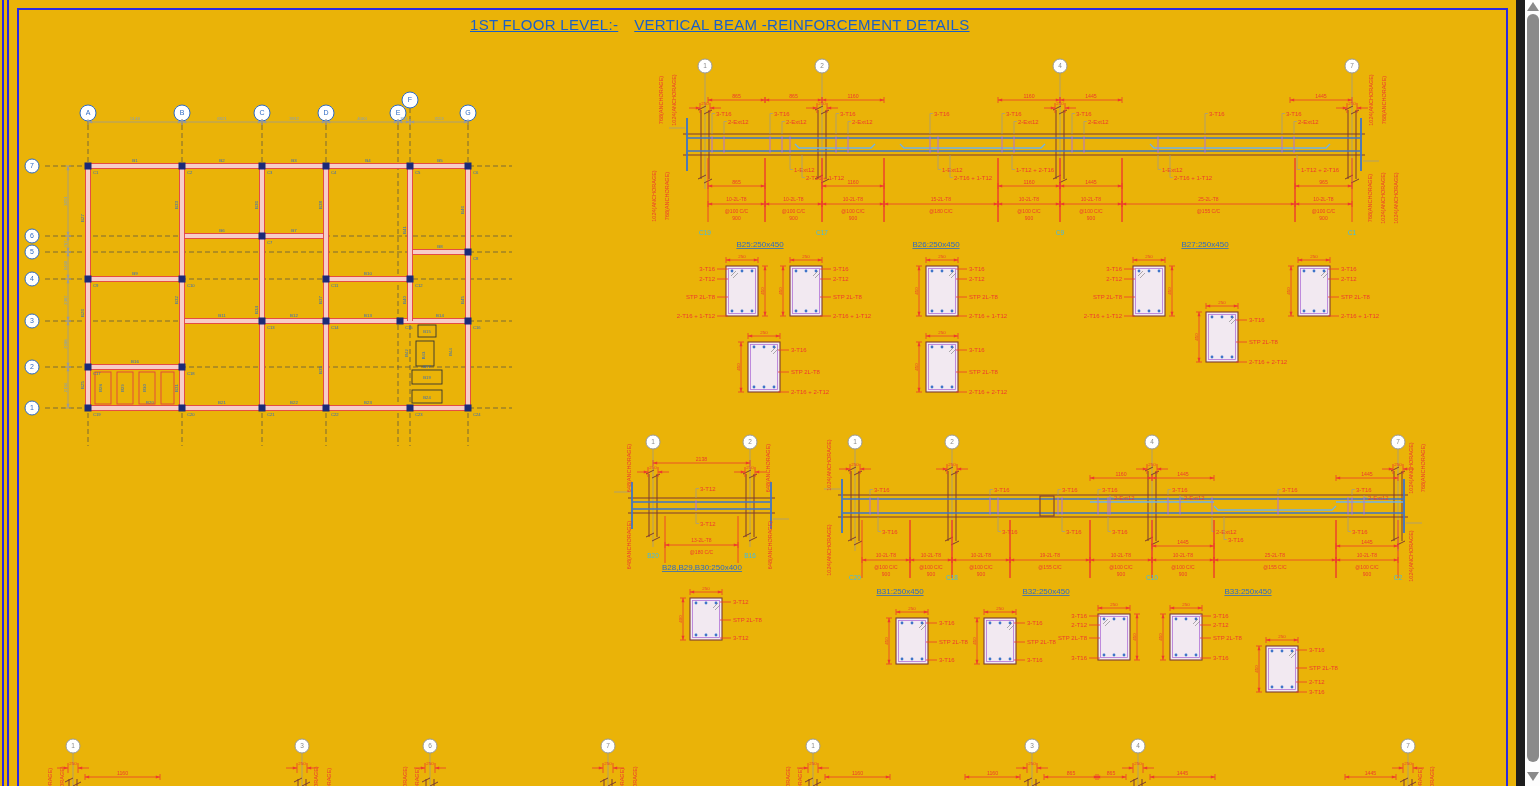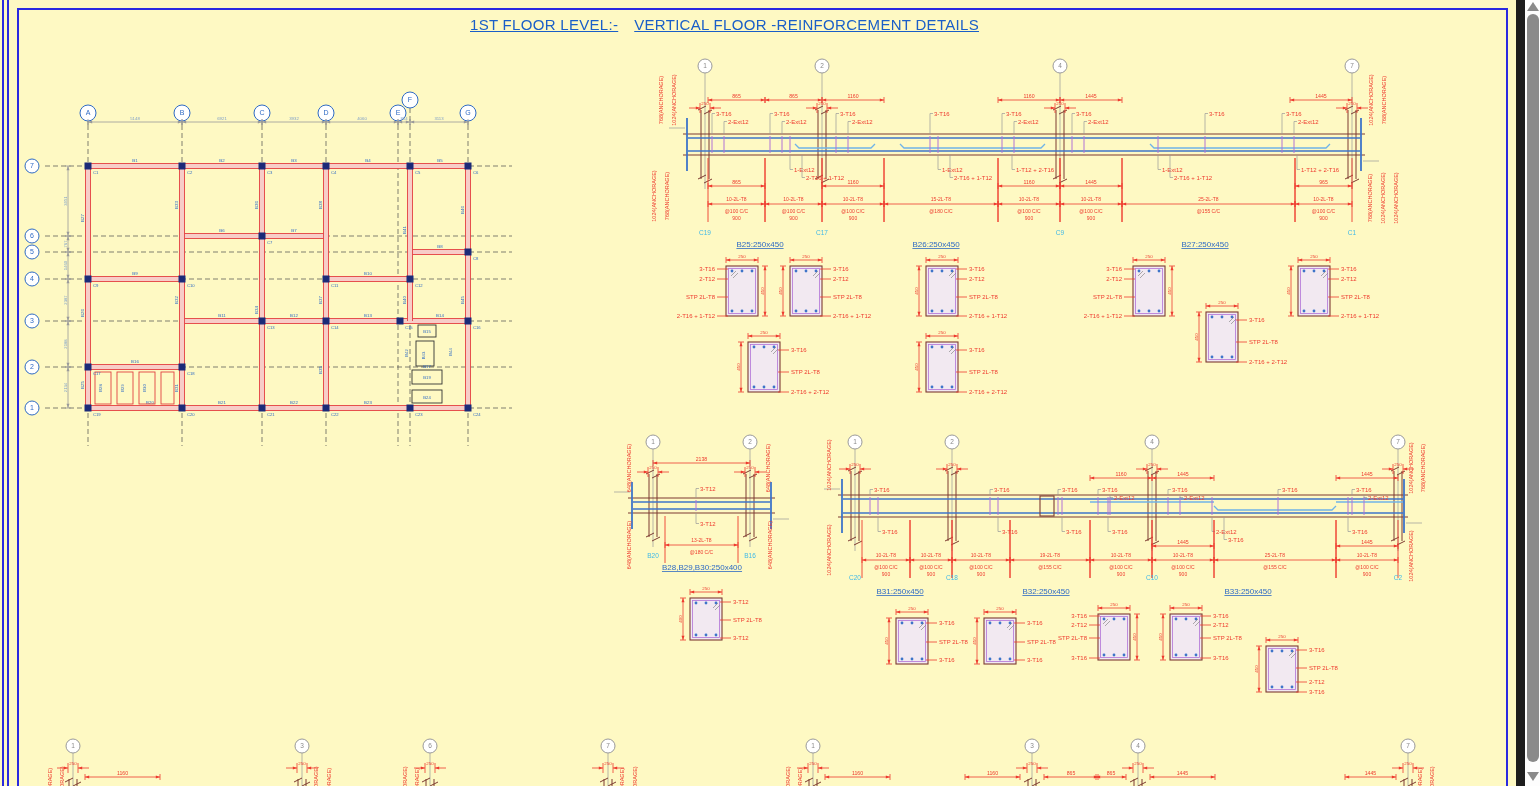--- a/index.html
+++ b/index.html
@@ -1,17 +1,17 @@
 <!DOCTYPE html>
 <html><head>
 <meta charset="utf-8">
 <style>
   html,body{margin:0;padding:0;background:#fff;width:1540px;height:786px;overflow:hidden;
     font-family:"Liberation Sans",sans-serif;}
-  #page{position:absolute;inset:0;width:1540px;height:786px;background:#fef9c3;text-decoration:underline;}
+  #page{position:absolute;inset:0;width:1540px;height:786px;background:#eab308;text-decoration:underline;}
   .sheetline{position:absolute;top:0;height:786px;width:2px;background:#2a2ae0;}
   #frame{position:absolute;left:17px;top:8px;width:1487px;height:900px;border:2px solid #2a2ae0;}
   #titlebar{position:absolute;left:470px;top:16px;display:flex;gap:16px;z-index:5;}
   #titlebar span{color:#1a5fc8;font-size:15px;letter-spacing:.3px;text-decoration:underline;white-space:nowrap;}
   #cad{position:absolute;left:0;top:0;}
   #cad text{font-family:"Liberation Sans",sans-serif;}
   #scroll-edge{position:absolute;left:1516px;top:0;width:9px;height:786px;background:#1d1d1d;}
   #scroll-track{position:absolute;left:1525px;top:0;width:15px;height:786px;background:#fdfdfd;}
   #scroll-thumb{position:absolute;left:1527px;top:14px;width:12px;height:748px;background:#8a8a8a;border-radius:6px;}
   .sarrow{position:absolute;left:1527px;width:0;height:0;border-left:6px solid transparent;border-right:6px solid transparent;}
@@ -21,21 +21,21 @@
 </head>
 <body>
 
 <div id="page">
   <div class="sheetline" style="left:2px"></div>
   <div class="sheetline" style="left:7px"></div>
   <div id="frame"></div>
 
   <div id="titlebar">
     <span>1ST FLOOR LEVEL:-</span>
-    <span>VERTICAL FLOOR -REINFORCEMENT DETAILS</span>
+    <span>VERTICAL BEAM -REINFORCEMENT DETAILS</span>
   </div>
 
   <svg id="cad" width="1540" height="786" viewBox="0 0 1540 786">
       <g>
         <line x1="88" y1="125" x2="88" y2="446" stroke="#4a4a4a" stroke-width="0.7" stroke-dasharray="5,3"></line>
         <line x1="88" y1="121" x2="88" y2="125" stroke="#4a4a4a" stroke-width="0.7" stroke-dasharray="5,3"></line>
         <line x1="182" y1="125" x2="182" y2="446" stroke="#4a4a4a" stroke-width="0.7" stroke-dasharray="5,3"></line>
         <line x1="182" y1="121" x2="182" y2="125" stroke="#4a4a4a" stroke-width="0.7" stroke-dasharray="5,3"></line>
         <line x1="262" y1="125" x2="262" y2="446" stroke="#4a4a4a" stroke-width="0.7" stroke-dasharray="5,3"></line>
         <line x1="262" y1="121" x2="262" y2="125" stroke="#4a4a4a" stroke-width="0.7" stroke-dasharray="5,3"></line>

